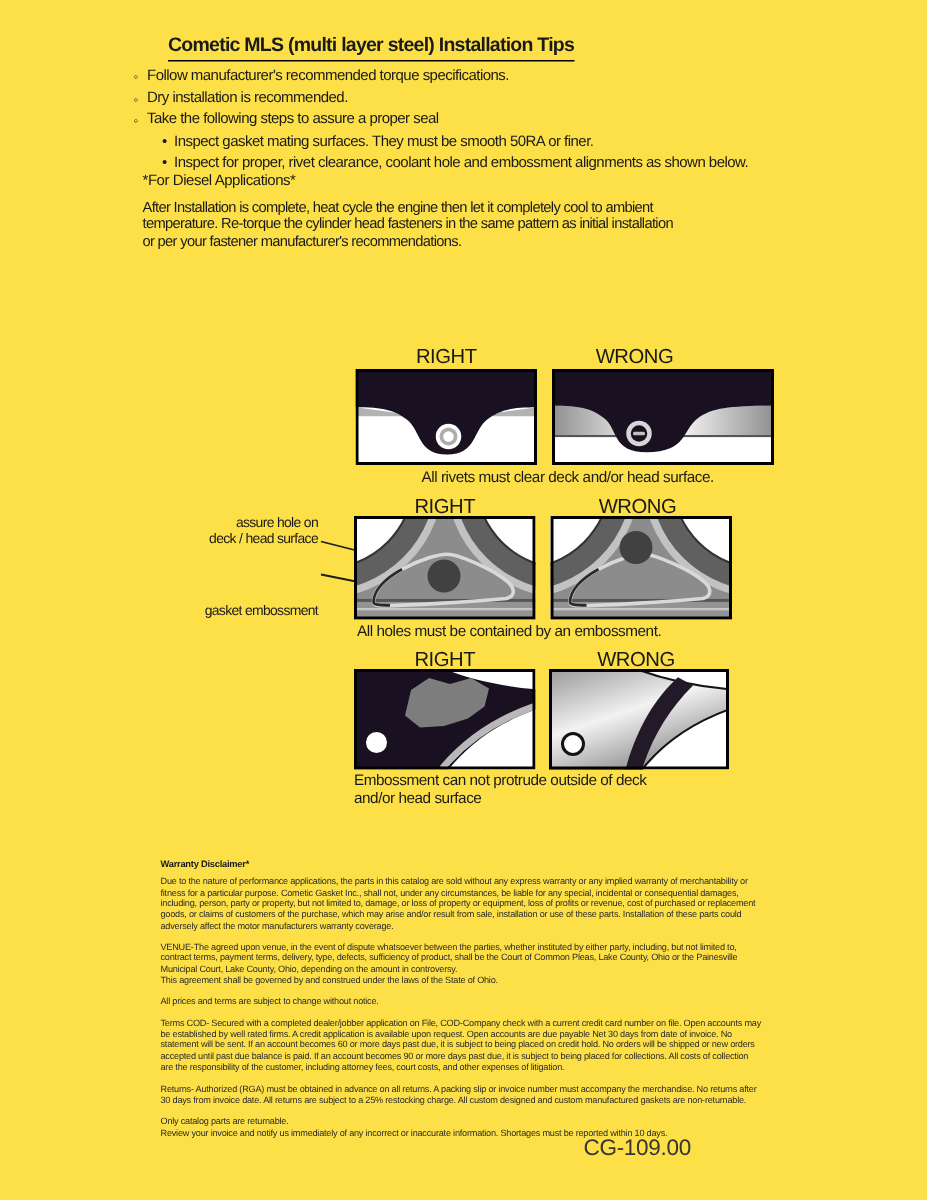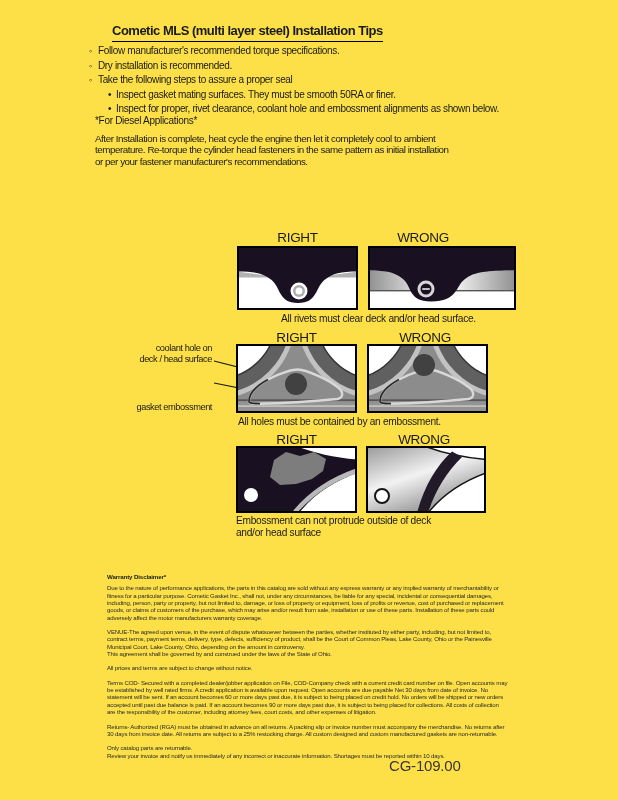--- a/index.html
+++ b/index.html
@@ -97,21 +97,21 @@
     <circle cx="58" cy="43" r="5.5" fill="#191021"></circle>
     <rect x="54" y="41.9" width="8" height="2.2" rx="1" fill="#c0c0c0"></rect>
     <rect x="1" y="1" width="146" height="62" fill="none" stroke="#000000" stroke-width="2"></rect>
   </svg>
 
   <div class="abs caption" style="left:237px;top:313px;margin-left:44px;">All rivets must clear deck and/or head surface.</div>
 
   <div class="abs rwlabel" style="left:236px;top:330px;width:121px;">RIGHT</div>
   <div class="abs rwlabel" style="left:367px;top:330px;width:116px;">WRONG</div>
 
-  <div class="abs annot pre" style="left:100px;top:343px;width:112px;">coolant hole on
+  <div class="abs annot pre" style="left:100px;top:343px;width:112px;">assure hole on
 deck / head surface</div>
   <div class="abs annot" style="left:100px;top:377px;width:112px;margin-top:25px;">gasket embossment</div>
 
   <svg class="abs" style="left:138px;top:338px;" width="170" height="70" viewBox="0 0 170 70">
     <line x1="76" y1="23" x2="155" y2="43" stroke="#1c1c1c" stroke-width="1.2"></line>
     <line x1="76" y1="45" x2="126" y2="55" stroke="#1c1c1c" stroke-width="1.2"></line>
   </svg>
 
   <svg class="abs panel" style="left:236px;top:344px;" width="121" height="69" viewBox="0 0 121 69">
     <rect x="0" y="0" width="121" height="69" fill="#8c8c8c"></rect>

